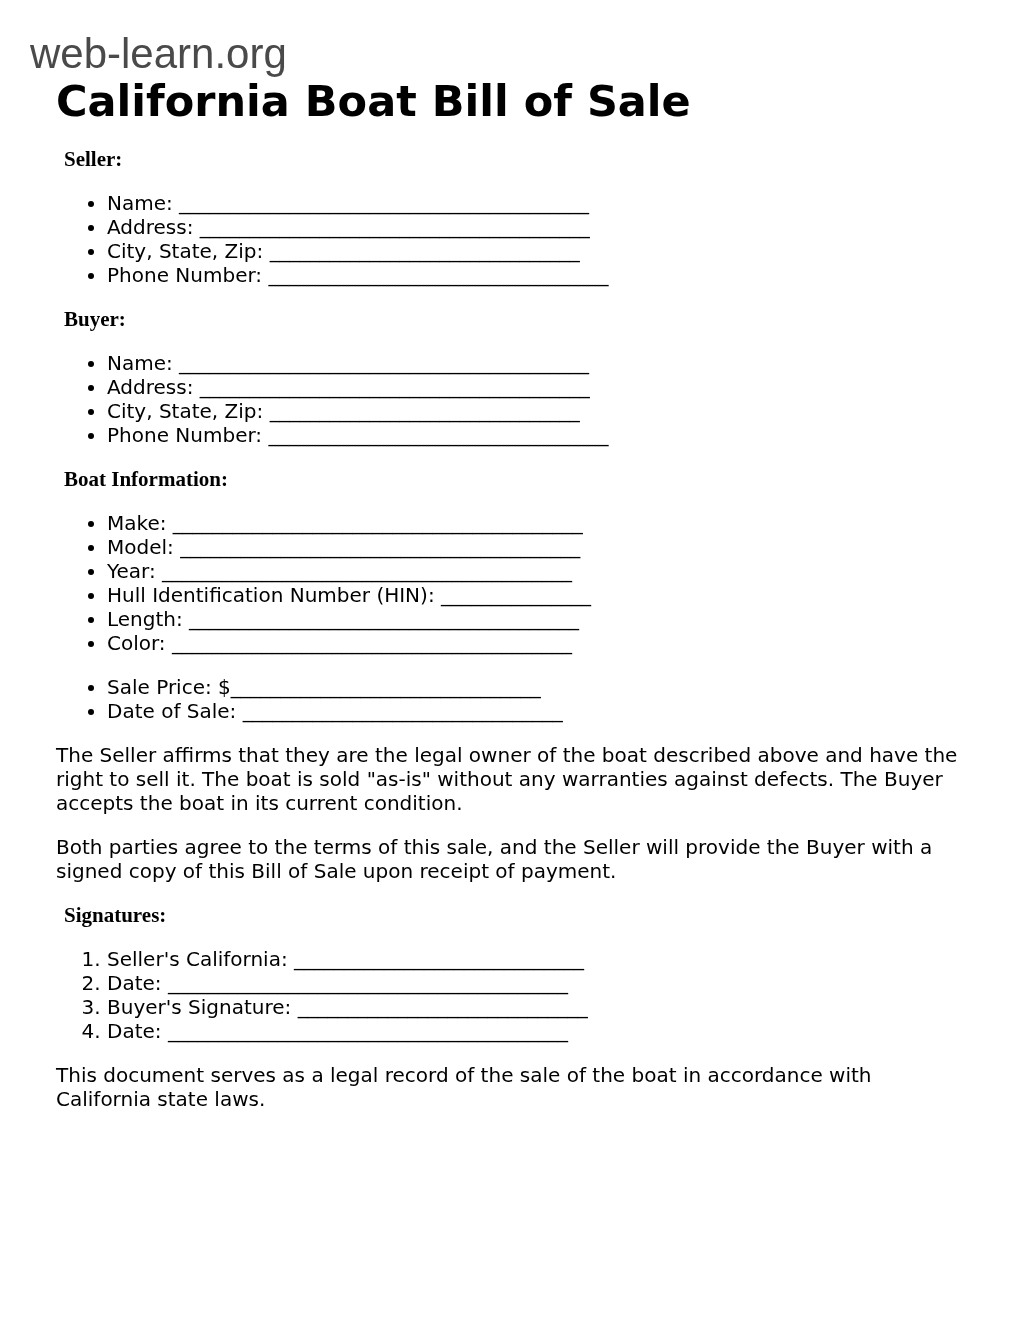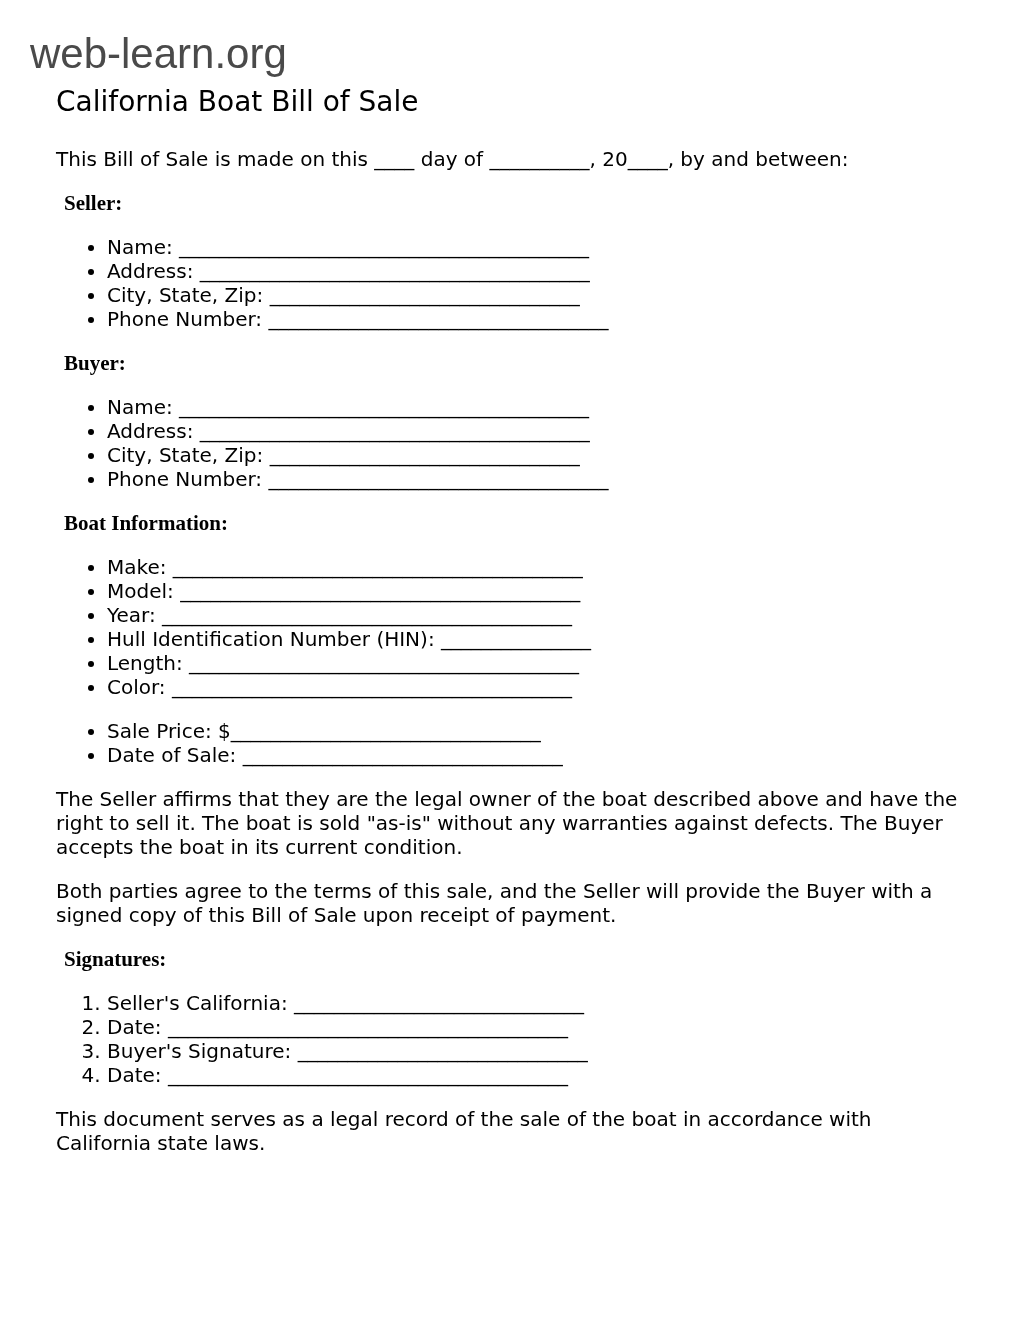--- a/index.html
+++ b/index.html
@@ -17,23 +17,23 @@
   .logo {
     font-family: Liberation Sans, sans-serif;
     font-size: 42px;
     line-height: 48px;
     color: #4a4a4a;
     margin-left: -26px;
     white-space: nowrap;
   }
   h1.doc-title {
     font-family: "DejaVu Sans", "Liberation Sans", sans-serif;
-    font-size: 28px;
+    font-size: 43px;
     line-height: 47px;
-    font-weight: normal;
+    font-weight: bold;
     margin: 0 0 22px 0;
   }
   h2.section-heading {
     font-size: 21px;
     line-height: 24px;
     font-weight: bold;
     margin: 20px 8px;
     font-family: Liberation Serif, serif;
   }
   p.doc-paragraph { margin: 20px 0; }
@@ -45,21 +45,20 @@
   .blank-line { white-space: nowrap; }
 </style>
 </head>
 <body>
 
 <div class="page">
 
   <div class="logo">web-learn.org</div>
   <h1 class="doc-title">California Boat Bill of Sale</h1>
 
-  <p class="doc-paragraph">This Bill of Sale is made on this ____ day of __________, 20____, by and between:</p>
 
   <h2 class="section-heading">Seller:</h2>
   <ul class="field-list">
     <li><span>Name: </span><span class="blank-line">_________________________________________</span></li>
     <li><span>Address: </span><span class="blank-line">_______________________________________</span></li>
     <li><span>City, State, Zip: </span><span class="blank-line">_______________________________</span></li>
     <li><span>Phone Number: </span><span class="blank-line">__________________________________</span></li>
   </ul>
 
   <h2 class="section-heading">Buyer:</h2>

